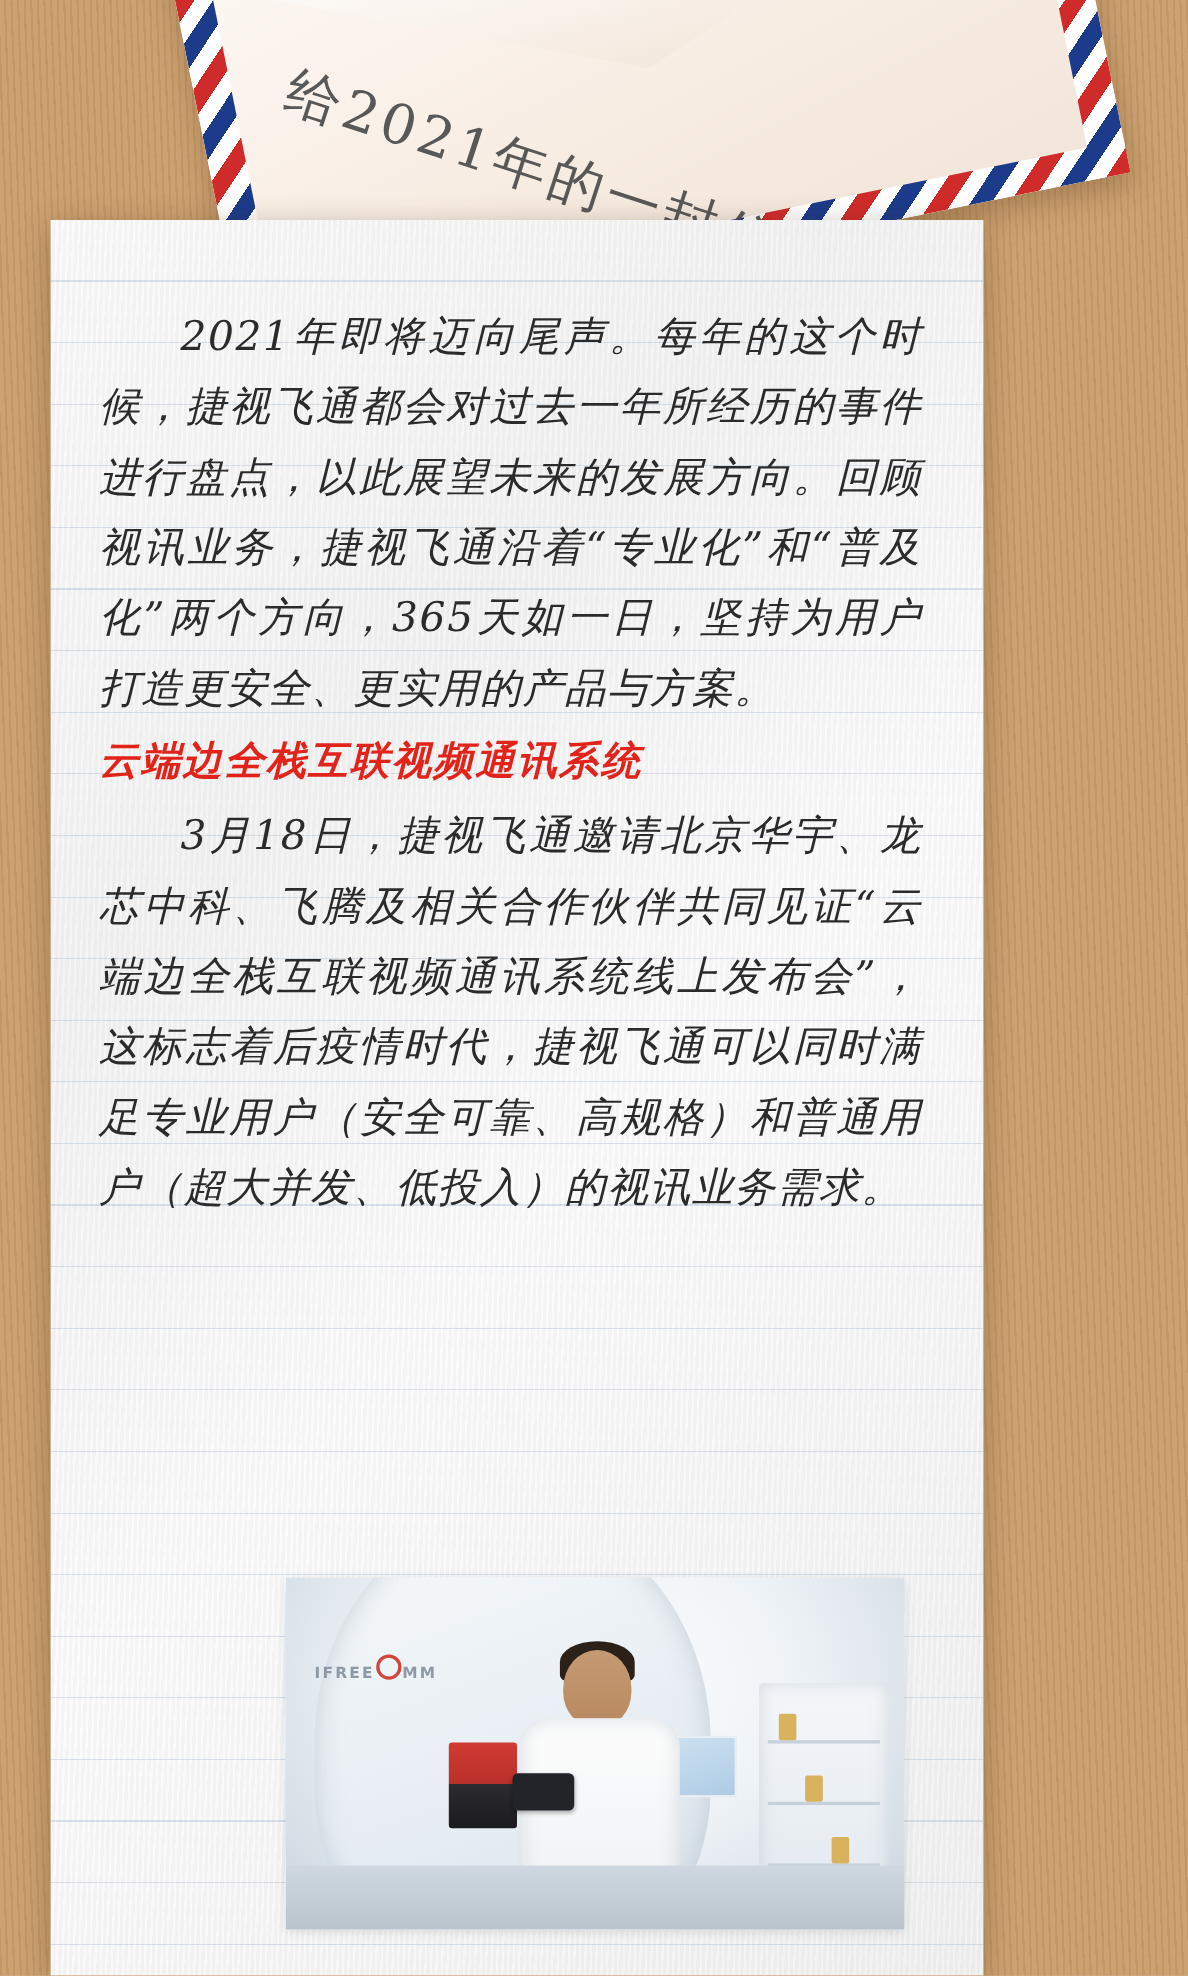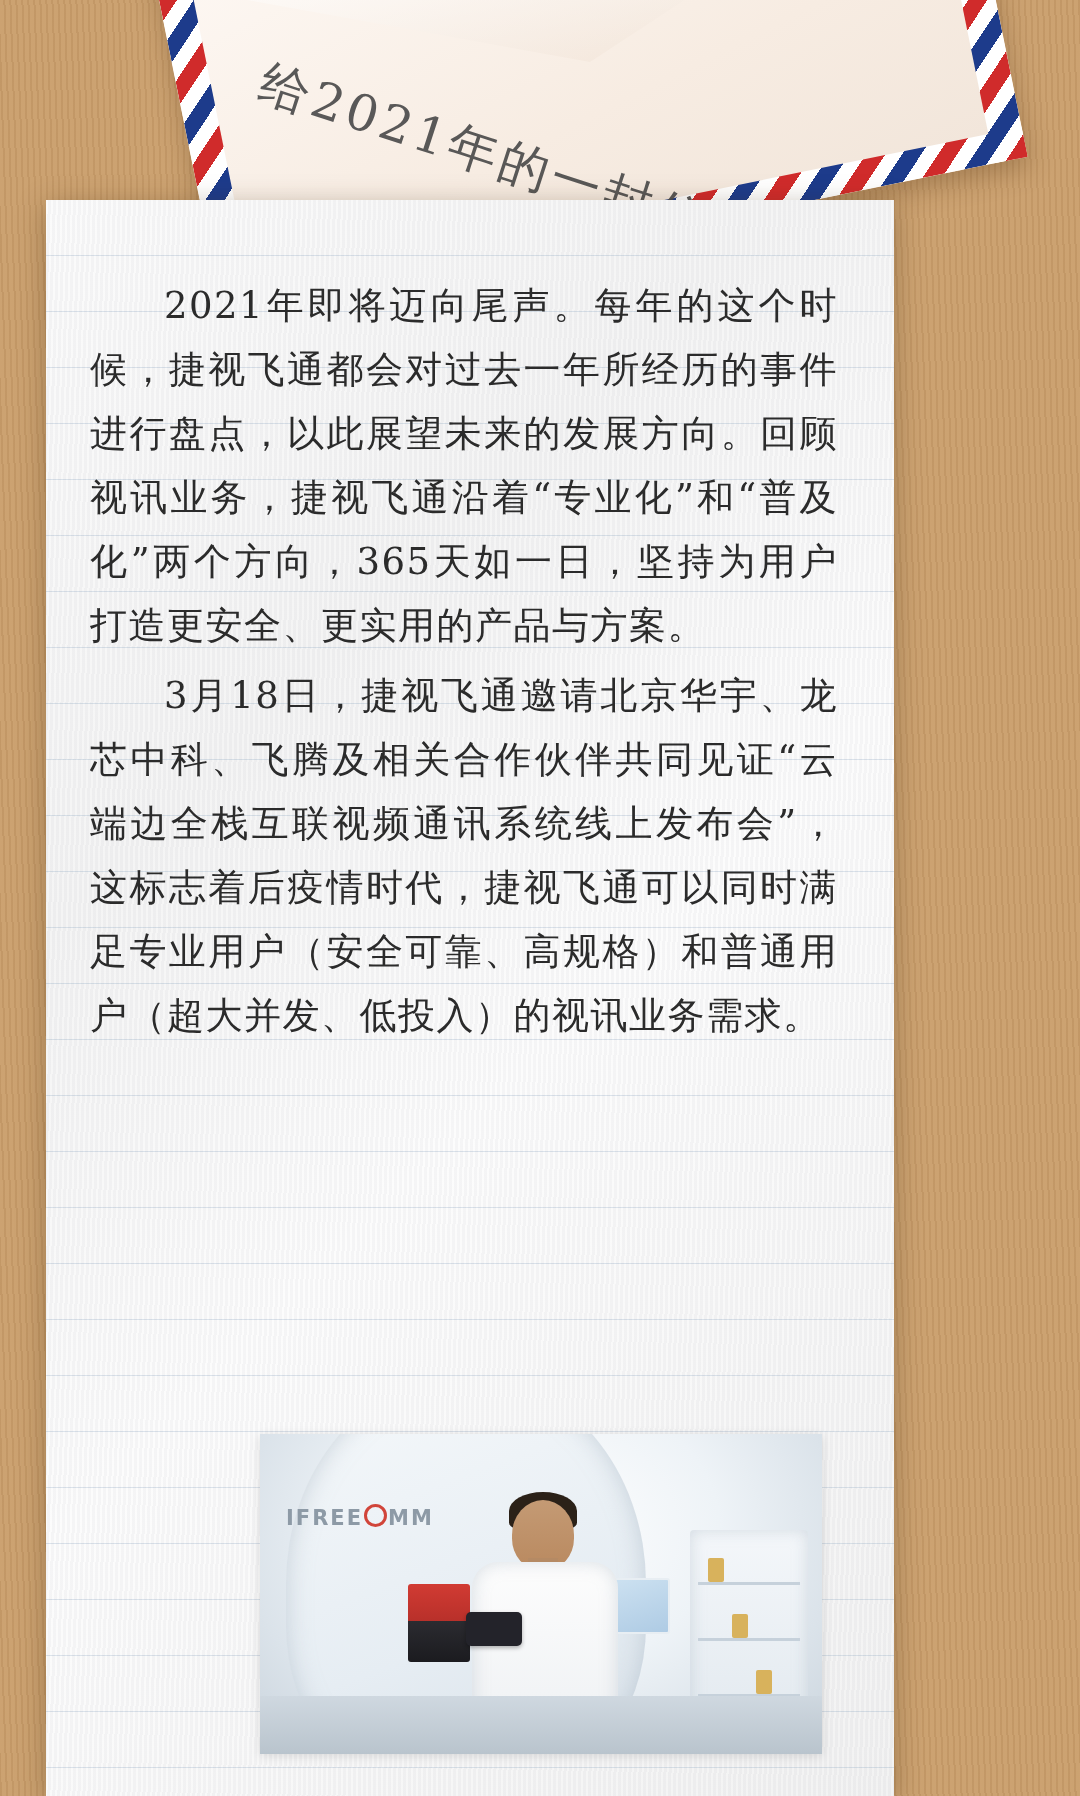--- a/index.html
+++ b/index.html
@@ -146,20 +146,21 @@
         rgba(255,255,255,0.55) 2px,
         rgba(226,226,230,0.45) 2px,
         rgba(226,226,230,0.45) 5px);
     mix-blend-mode: multiply;
     opacity: .55;
     pointer-events: none;
   }
   .letter-body {
     position: relative;
     padding: 74px 56px 0 44px;
+    font-style: italic;
   }
 
   p.para {
     margin: 0 0 6px 0;
     font-family: "DejaVu Serif", serif;
     font-size: 37px;
     line-height: 64px;
     letter-spacing: 1.5px;
     color: #2b2b2b;
     text-indent: 74px;
@@ -210,21 +211,21 @@
     left: 26px; top: -60px;
     width: 360px; height: 420px;
     border-radius: 50% 50% 40% 40%;
     background: linear-gradient(160deg, #f6f9fb 0%, #e6edf3 60%, #d6dfe7 100%);
     box-shadow: inset 0 0 24px rgba(160,175,190,.5);
   }
   .ph-logo {
     position: absolute;
     left: 26px; top: 70px;
     font-family: "DejaVu Sans", sans-serif;
-    font-size: 21px;
+    font-size: 14px;
     letter-spacing: 2px;
     color: #8d9aa6;
     font-weight: 700;
   }
   .ph-logo .ring {
     display: inline-block;
     width: 17px; height: 17px;
     border: 3px solid #d1453a;
     border-radius: 50%;
     vertical-align: -2px;
@@ -340,20 +341,21 @@
 
 </div>
 
 <div class="env-title">给2021年的一封信</div>
 
 <div class="letter">
   <div class="letter-body">
 
     <p class="para">2021年即将迈向尾声。每年的这个时候，捷视飞通都会对过去一年所经历的事件进行盘点，以此展望未来的发展方向。回顾视讯业务，捷视飞通沿着“专业化”和“普及化”两个方向，365天如一日，坚持为用户打造更安全、更实用的产品与方案。</p>
 
+    <h2 class="sec-title">云端边全栈互联视频通讯系统</h2>
 
     <p class="para"><span>3月18日，捷视飞通邀请北京华宇、龙芯中科、飞腾及相关合作伙伴共同见证“云端边全栈互联视频通讯系统线上发布会”，这标志着后疫情时代，捷视飞通可以同时满足专业用户</span><span class="faded">（安全可靠、高规格）</span><span>和普通用户</span><span class="faded">（超大并发、低投入）</span><span>的视讯业务需求。</span></p>
   </div>
 
   <div class="photo">
     <div class="ph-room"></div>
     <div class="ph-arch"></div>
     <div class="ph-logo"><span>IFREE</span><span class="ring"></span><span>MM</span></div>
     <div class="ph-wall-text"></div>
     <div class="ph-screen"></div>

